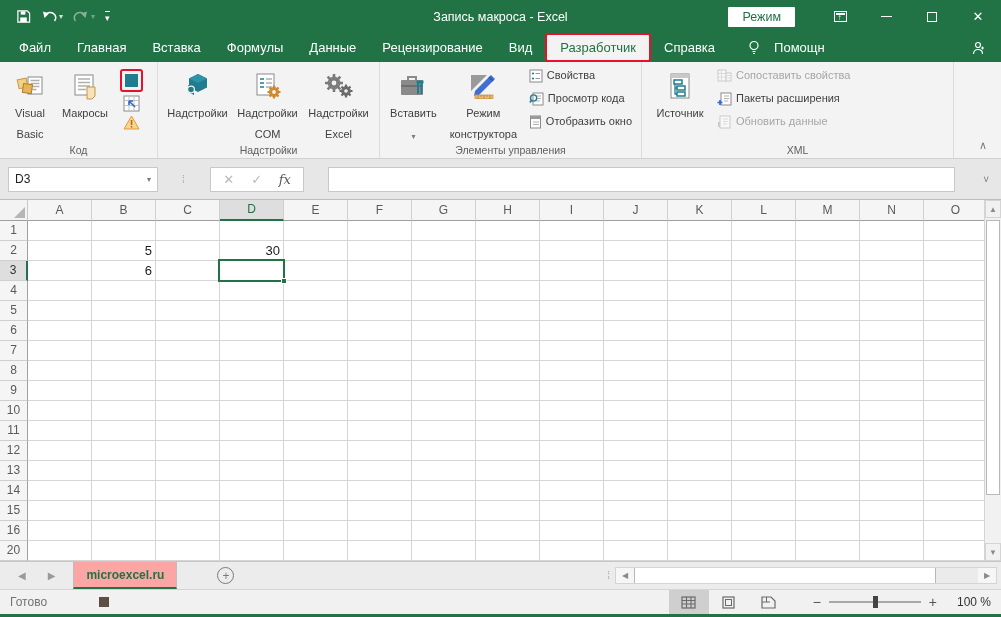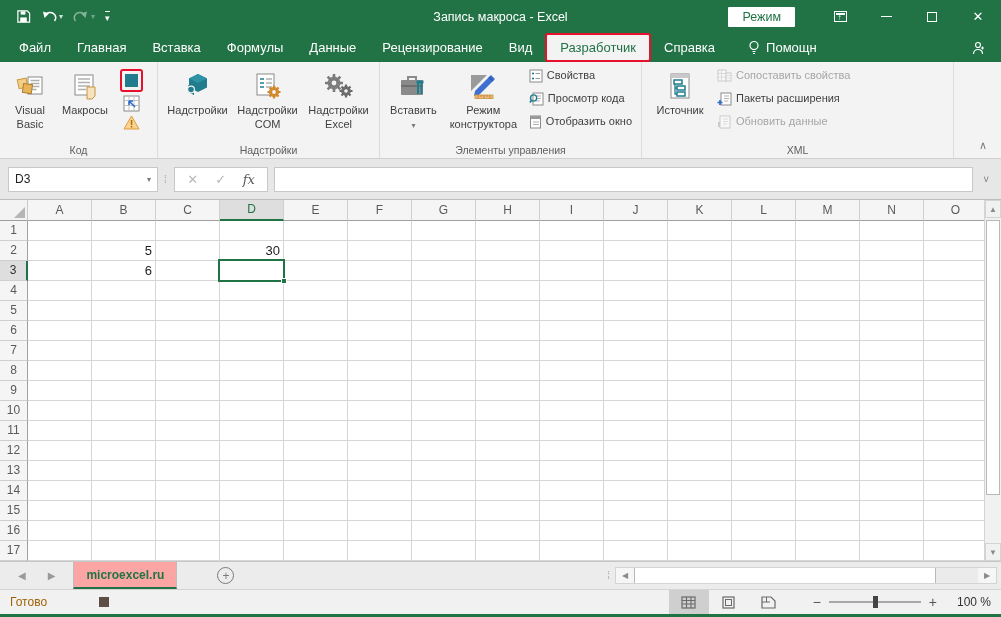--- a/index.html
+++ b/index.html
@@ -18,39 +18,39 @@
   .winbtn { width:46px; height:33px; display:flex; align-items:center; justify-content:center; font-size:13px; color:#fff; }
   .maxbox { width:10px; height:10px; border:1px solid #fff; }
   .ribopt-box { width:13px; height:11px; border:1px solid #fff; position:relative; }
   .ribopt-box::before { content:""; position:absolute; top:1px; left:1px; right:1px; height:2px; background:#fff; }
   .ribopt-box::after { content:"↑"; position:absolute; top:1px; left:3px; font-size:8px; color:#fff; }
 
   
   .tabrow { height:29px; background:#217346; display:flex; align-items:stretch; color:#fff; font-size:13px; padding-left:6px; }
   .tab { padding:0 13px; display:flex; align-items:center; white-space:nowrap; }
   .tab.active { background:#f3f3f3; color:#217346; border:2px solid #e8112d; border-radius:3px; }
-  .tab-assist { margin-left:10px; display:flex; align-items:center; gap:6px; padding:0 10px; }
+  .tab-assist { margin-left:10px; display:flex; align-items:center; gap:14px; padding:0 10px; }
   .tab-share { margin-left:auto; display:flex; align-items:center; gap:6px; padding:0 16px; }
 
   
   .ribbon { height:97px; background:#f3f3f3; border-bottom:1px solid #d2d0ce; display:flex; position:relative; }
   .rgroup { position:relative; border-right:1px solid #dcdcdc; padding:5px 6px 17px; display:flex; align-items:flex-start; gap:2px; }
   .glabel { position:absolute; bottom:2px; left:0; right:0; text-align:center; font-size:10.5px; color:#5f5f5f; }
-  .bigbtn { display:flex; flex-direction:column; align-items:center; text-align:center; font-size:11px; line-height:14px; color:#3f3f3f; padding:2px 3px; }
+  .bigbtn { display:flex; flex-direction:column; align-items:center; text-align:center; font-size:11px; line-height:21px; color:#3f3f3f; padding:2px 3px; }
   .bigbtn .bicon { height:34px; display:flex; align-items:center; justify-content:center; }
   .smallcol { display:flex; flex-direction:column; justify-content:flex-start; gap:3px; padding-top:2px; }
   .smallbtn { display:flex; align-items:flex-start; gap:4px; font-size:11px; color:#3f3f3f; white-space:nowrap; height:20px; padding:0 3px; }
   .dim { color:#a6a6a6 !important; }
   .dim svg { opacity:.45; filter:grayscale(1); }
   .stopbox { border:2px solid #e8112d; border-radius:3px; padding:3px; display:inline-flex; }
   .stopsq { width:13px; height:13px; background:#217c8e; }
   .collapse-chevron { position:absolute; right:14px; bottom:6px; color:#7a7a7a; font-size:11px; }
 
   
-  .formularow { height:41px; background:#e7e7e7; display:flex; align-items:center; padding:0 8px; gap:6px; border-bottom:1px solid #bdbdbd; }
+  .formularow { height:41px; background:#e7e7e7; display:flex; align-items:center; padding:0 8px; gap:24px; border-bottom:1px solid #bdbdbd; }
   .namebox { width:150px; height:25px; background:#fff; border:1px solid #c8c8c8; display:flex; align-items:center; padding:0 6px; font-size:12px; color:#222; }
   .namebox .dd-arrow { margin-left:auto; color:#7a7a7a; }
   .vdots { color:#a8a8a8; font-size:10px; letter-spacing:1px; }
   .fxbox { height:25px; background:#fff; border:1px solid #c8c8c8; display:flex; align-items:center; gap:0; padding:0 4px; }
   .fxbtn { width:28px; text-align:center; font-size:13px; }
   .fx-italic { font-family:"DejaVu Serif", serif; font-style:italic; color:#5a5a5a; }
   .formulainput { flex:1; height:25px; background:#fff; border:1px solid #c8c8c8; display:flex; align-items:center; padding:0 6px; }
   .fb-expand { color:#7a7a7a; font-size:10px; padding:0 4px; }
 
   
@@ -82,21 +82,21 @@
   .sheettab { width:104px; background:#fca5a5; border-left:1px solid #bdbdbd; border-right:1px solid #bdbdbd; border-bottom:2px solid #217346; display:flex; align-items:center; justify-content:center; color:#217346; font-weight:bold; font-size:12px; }
   .newsheet { width:17px; height:17px; border:1px solid #7a7a7a; border-radius:50%; color:#7a7a7a; display:flex; align-items:center; justify-content:center; font-size:12px; margin:auto 0 auto 40px; }
   .hscroll { margin-left:auto; display:flex; align-items:center; gap:4px; padding-right:4px; }
   .hs-track { display:flex; align-items:stretch; height:17px; border:1px solid #d4d4d4; background:#ebebeb; width:382px; }
   .hs-btn { width:18px; display:flex; align-items:center; justify-content:center; color:#8a8a8a; font-size:8px; background:#f6f6f6; }
   .hs-thumb { flex:1; background:#fff; border-left:1px solid #b8b8b8; border-right:1px solid #b8b8b8; }
   .hs-rest { width:42px; }
 
   
   .statusbar { height:25px; background:#f1f1f1; border-top:1px solid #d4d4d4; display:flex; align-items:center; position:relative; }
-  .status-ready { margin-left:10px; color:#a16207; font-size:12px; }
+  .status-ready { margin-left:10px; color:#737373; font-size:12px; }
   .macro-sq { width:10px; height:10px; background:#5d4e46; margin-left:52px; }
   .sb-right { margin-left:auto; display:flex; align-items:center; gap:0; padding-right:10px; }
   .viewbtn { width:40px; height:25px; display:flex; align-items:center; justify-content:center; }
   .viewbtn.active { background:#cfcfcf; }
   .zoomctl { display:flex; align-items:center; gap:8px; margin-left:24px; color:#555; }
   .zoom-track { width:92px; height:2px; background:#a8a8a8; position:relative; }
   .zoom-handle { position:absolute; left:44px; top:-5px; width:5px; height:12px; background:#444; }
   .zoom-label { width:46px; text-align:right; color:#333; font-size:12px; }
   .greenbottom { position:absolute; left:0; right:0; bottom:0; height:3px; background:#217346; }
 
@@ -453,21 +453,21 @@
       <div class="rowhdr">7</div>
       <div class="rowhdr">8</div>
       <div class="rowhdr">9</div>
       <div class="rowhdr">10</div>
       <div class="rowhdr">11</div>
       <div class="rowhdr">12</div>
       <div class="rowhdr">13</div>
       <div class="rowhdr">14</div>
       <div class="rowhdr">15</div>
       <div class="rowhdr">16</div>
-      <div class="rowhdr">17</div>
+      <div class="rowhdr">20</div>
     </div>
 
   <div class="vscroll">
     <div class="sarrow">▲</div>
     <div class="vthumb"></div>
     <div class="sarrow down">▼</div>
   </div>
 </div>
 
 <div class="sheetbar">

